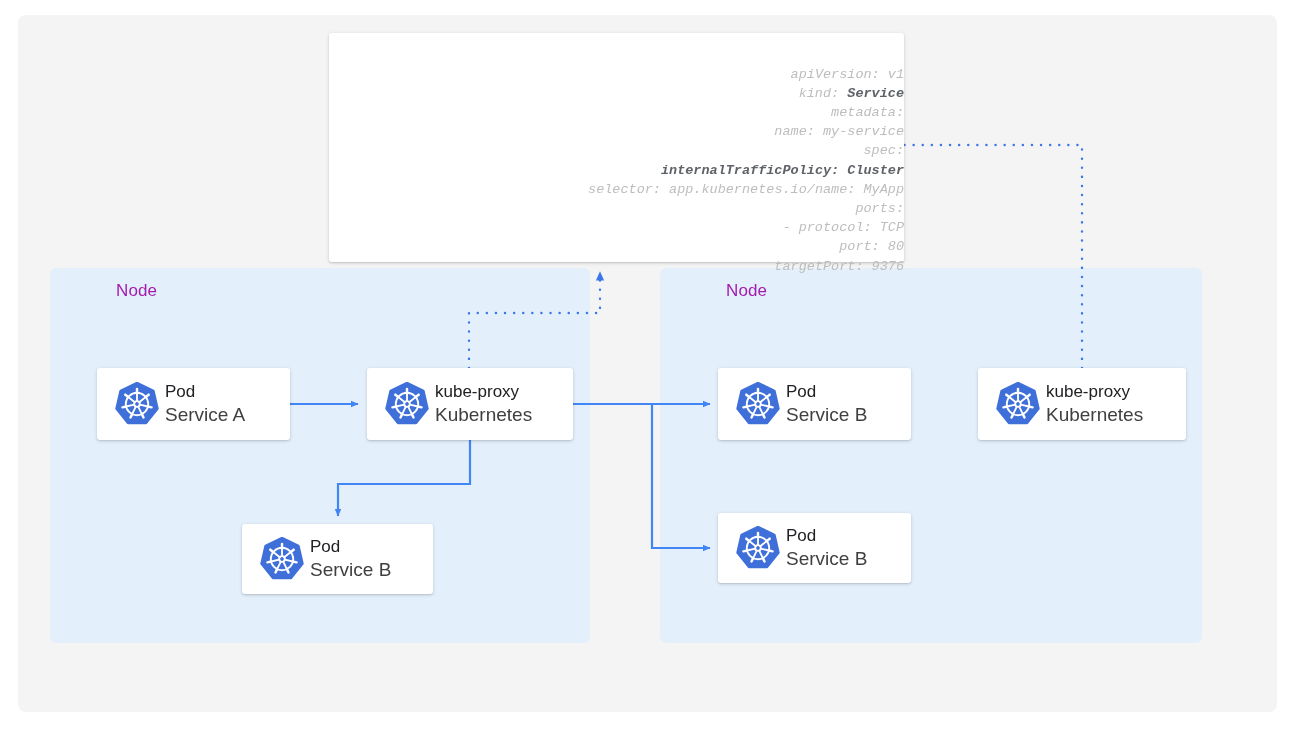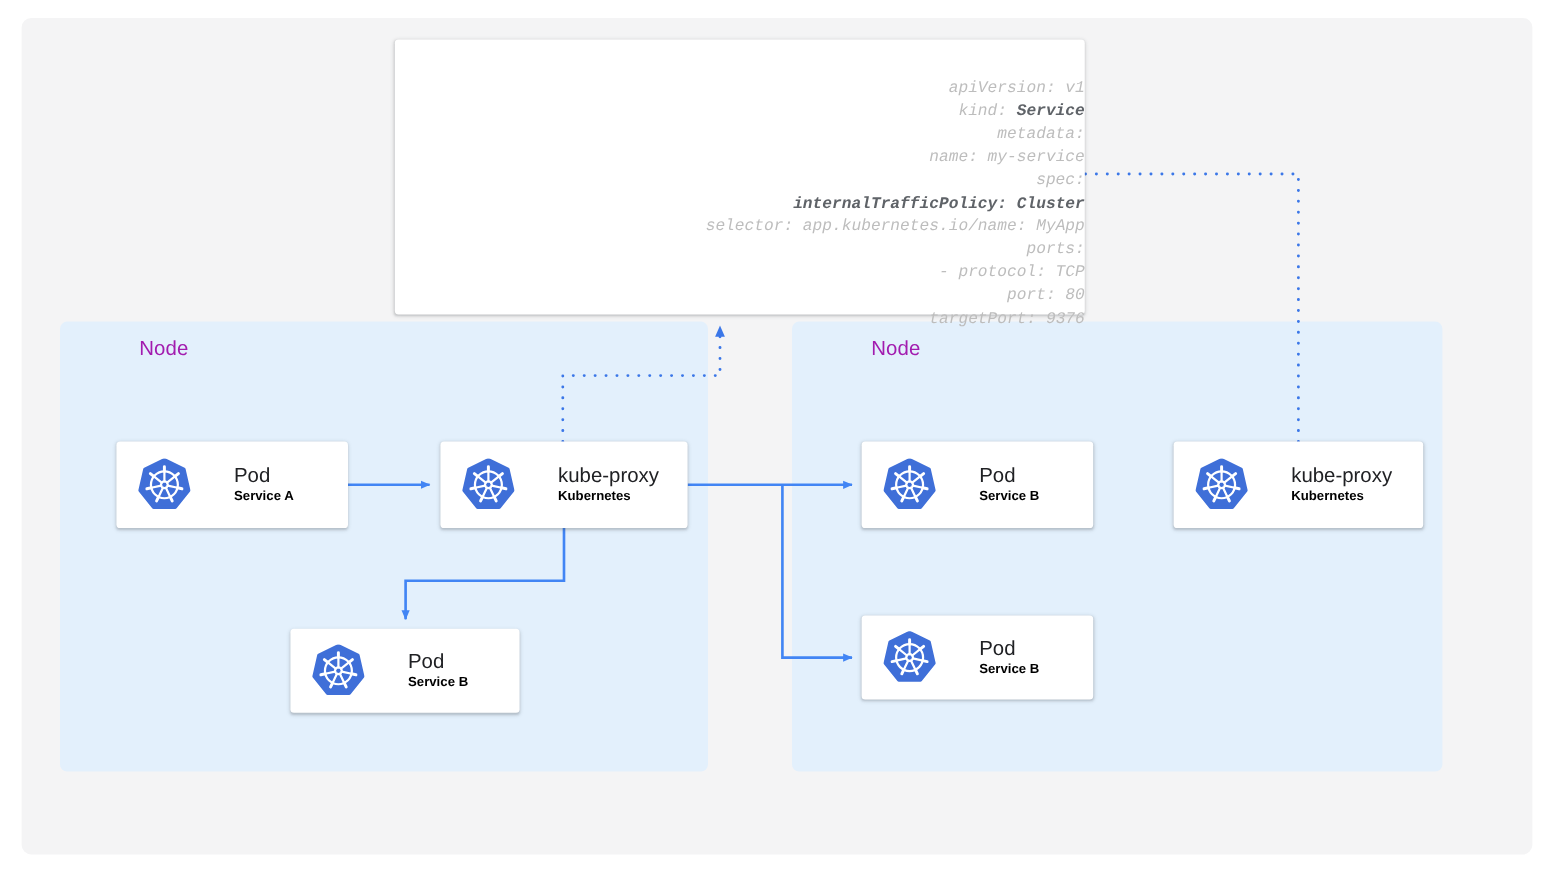--- a/index.html
+++ b/index.html
@@ -55,36 +55,35 @@
     align-items: center;
     box-sizing: border-box;
   }
   .card .k8s-logo {
     flex: 0 0 auto;
     width: 44px;
     height: 44px;
     margin-left: 18px;
   }
   .card .card-text {
-    margin-left: 36px;
+    margin-left: 6px;
     display: flex;
     flex-direction: column;
     justify-content: center;
     line-height: 1.22;
   }
   .card .card-title {
     font-size: 17px;
     color: #202124;
     white-space: nowrap;
   }
   .card .card-sub {
-    font-size: 11px;
-    color: #000000;
+    font-size: 19px;
+    color: #404040;
     white-space: nowrap;
-    font-weight: bold;
   }
 
   
   #card-pod-a       { left: 97px;  top: 368px; width: 193px; height: 72px; }
   #card-kube-left   { left: 367px; top: 368px; width: 206px; height: 72px; }
   #card-pod-b-local { left: 242px; top: 524px; width: 191px; height: 70px; }
   #card-pod-b1      { left: 718px; top: 368px; width: 193px; height: 72px; }
   #card-pod-b2      { left: 718px; top: 513px; width: 193px; height: 70px; }
   #card-kube-right  { left: 978px; top: 368px; width: 208px; height: 72px; }
 

